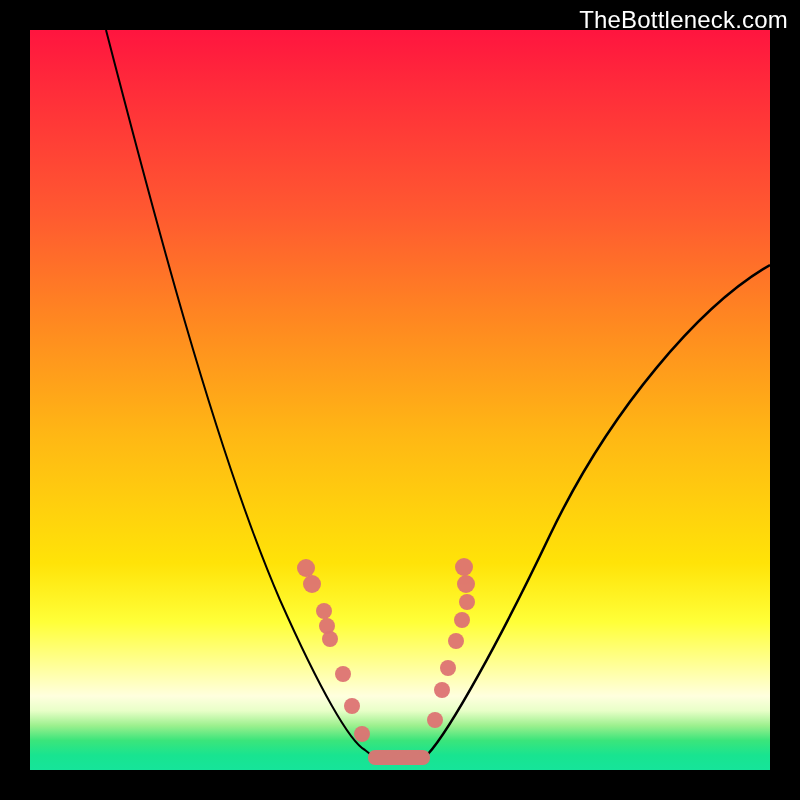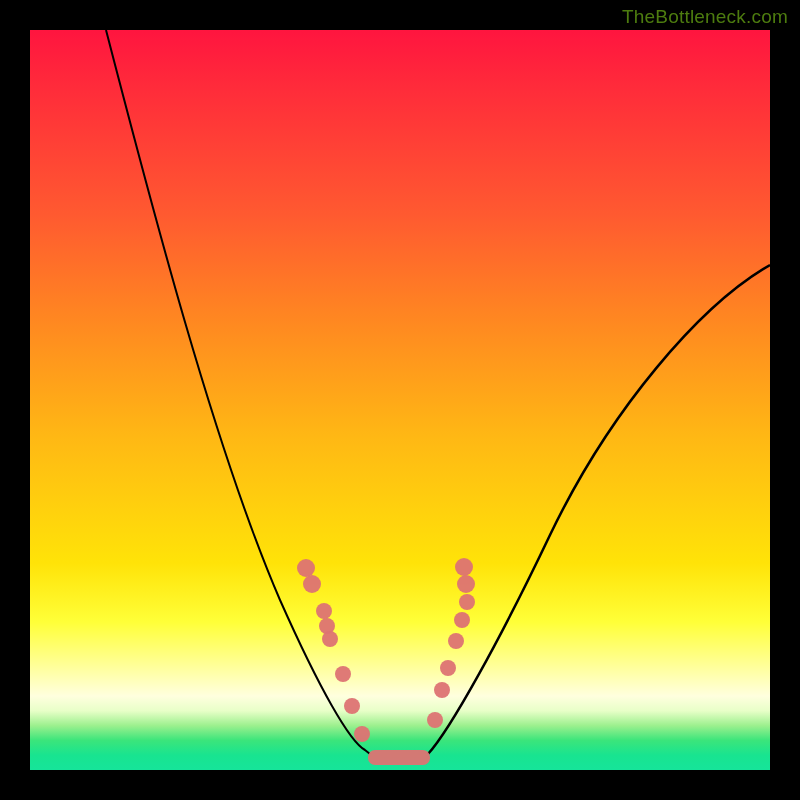--- a/index.html
+++ b/index.html
@@ -45,22 +45,22 @@
     position: absolute;
     left: 0;
     top: 0;
     width: 740px;
     height: 740px;
   }
   .watermark {
     position: absolute;
     top: 6px;
     right: 12px;
-    color: #4d7c0f;
-    font-size: 19px;
+    color: #ffffff;
+    font-size: 24px;
     font-weight: 500;
     letter-spacing: 0.2px;
   }
   .curve {
     fill: none;
     stroke: #000;
     stroke-width: 2;
   }
   .curve-right {
     stroke-width: 2.5;

